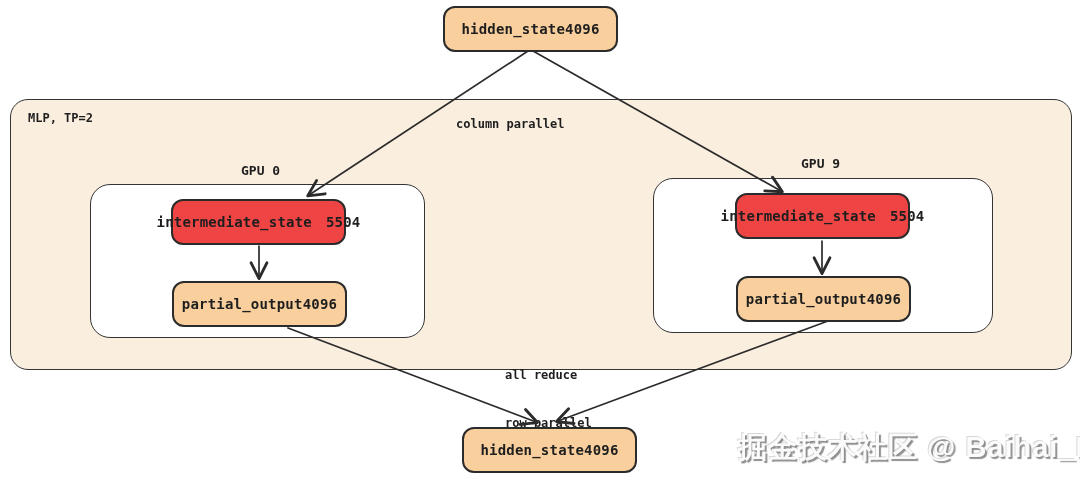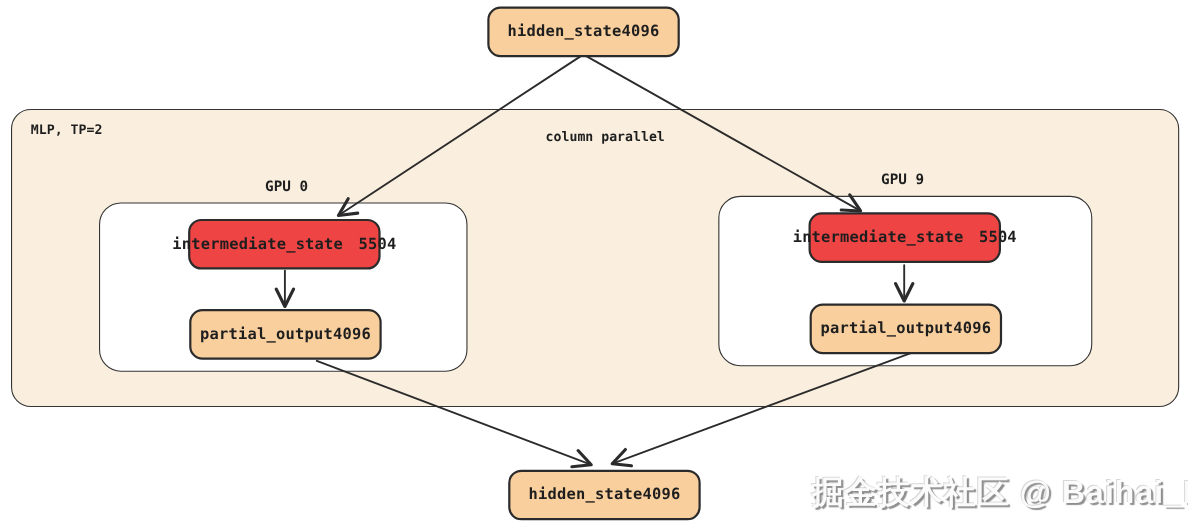--- a/index.html
+++ b/index.html
@@ -62,21 +62,21 @@
   .node-hidden-bottom { left: 462px; top: 427px; }
 
   
   .lbl {
     position: absolute;
     font-size: 12px;
     font-weight: 700;
     white-space: pre;
   }
   .lbl-mlp        { left: 28px;  top: 111px; text-align: right; }
-  .lbl-colpar     { left: 496px; top: 117px; }
+  .lbl-colpar     { left: 456px; top: 117px; }
   .lbl-gpu0       { left: 241px; top: 163px; font-size: 13px; }
   .lbl-gpu1       { left: 801px; top: 156px; font-size: 13px; }
   .lbl-allreduce  { left: 505px; top: 335px; line-height: 16px; }
 
   
   .arrows {
     position: absolute;
     left: 0; top: 0;
     width: 1080px; height: 480px;
     pointer-events: none;
@@ -98,20 +98,24 @@
   }
 </style>
 </head>
 <body>
 
 <div class="canvas">
 
   <div class="tp-container"></div>
   <div class="lbl lbl-mlp">MLP, TP=2</div>
   <div class="lbl lbl-colpar">column parallel</div>
+  <div class="lbl lbl-allreduce">
+    <div>all reduce</div>
+    <div>row parallel</div>
+  </div>
 
   <div class="lbl lbl-gpu0">GPU 0</div>
   <div class="gpu-box gpu0-box"></div>
   <div class="lbl lbl-gpu1">GPU 9</div>
   <div class="gpu-box gpu1-box"></div>
 
   <div class="node node-light node-hidden-top">
     <span>hidden_state</span>
     <span>4096</span>
   </div>

